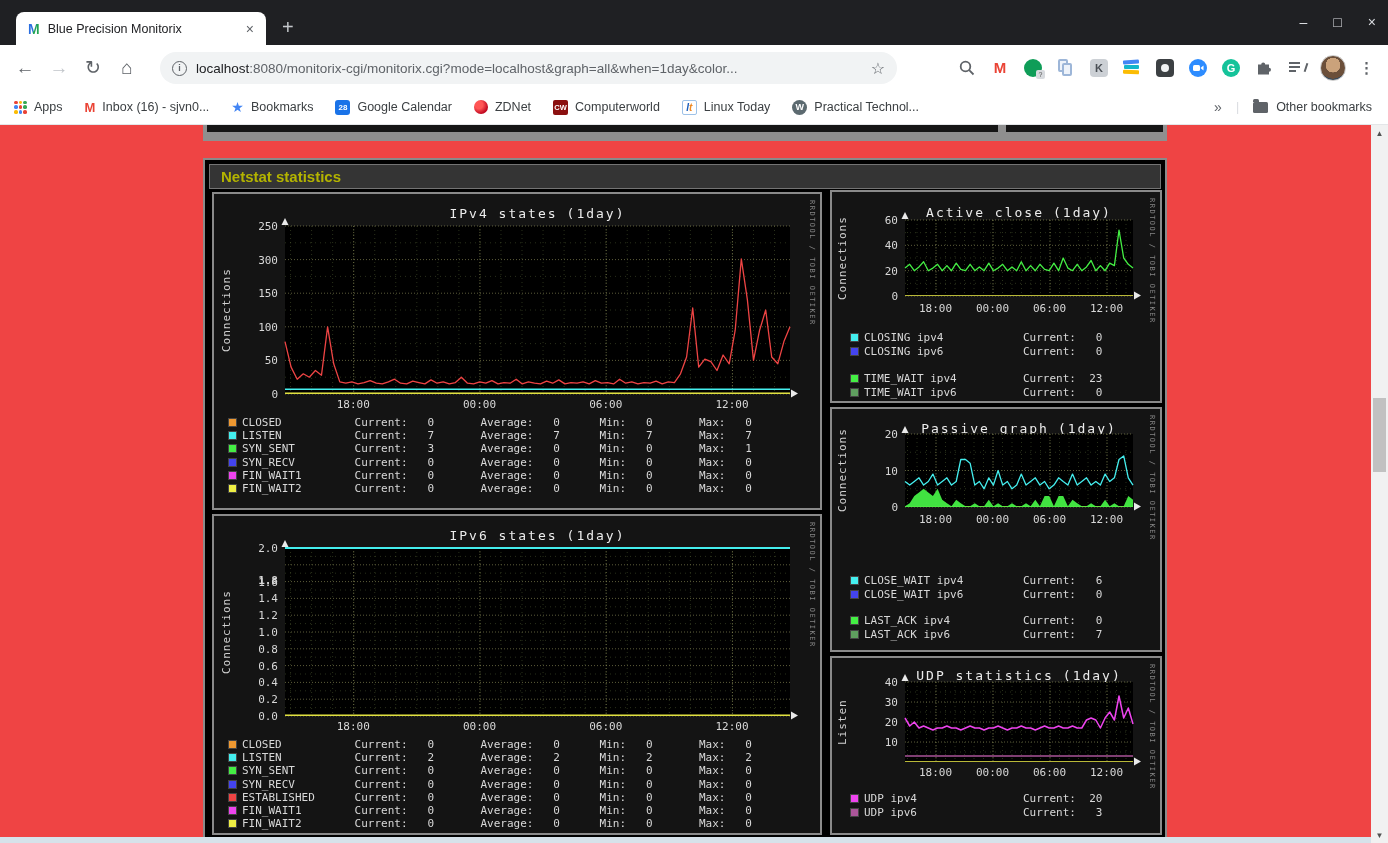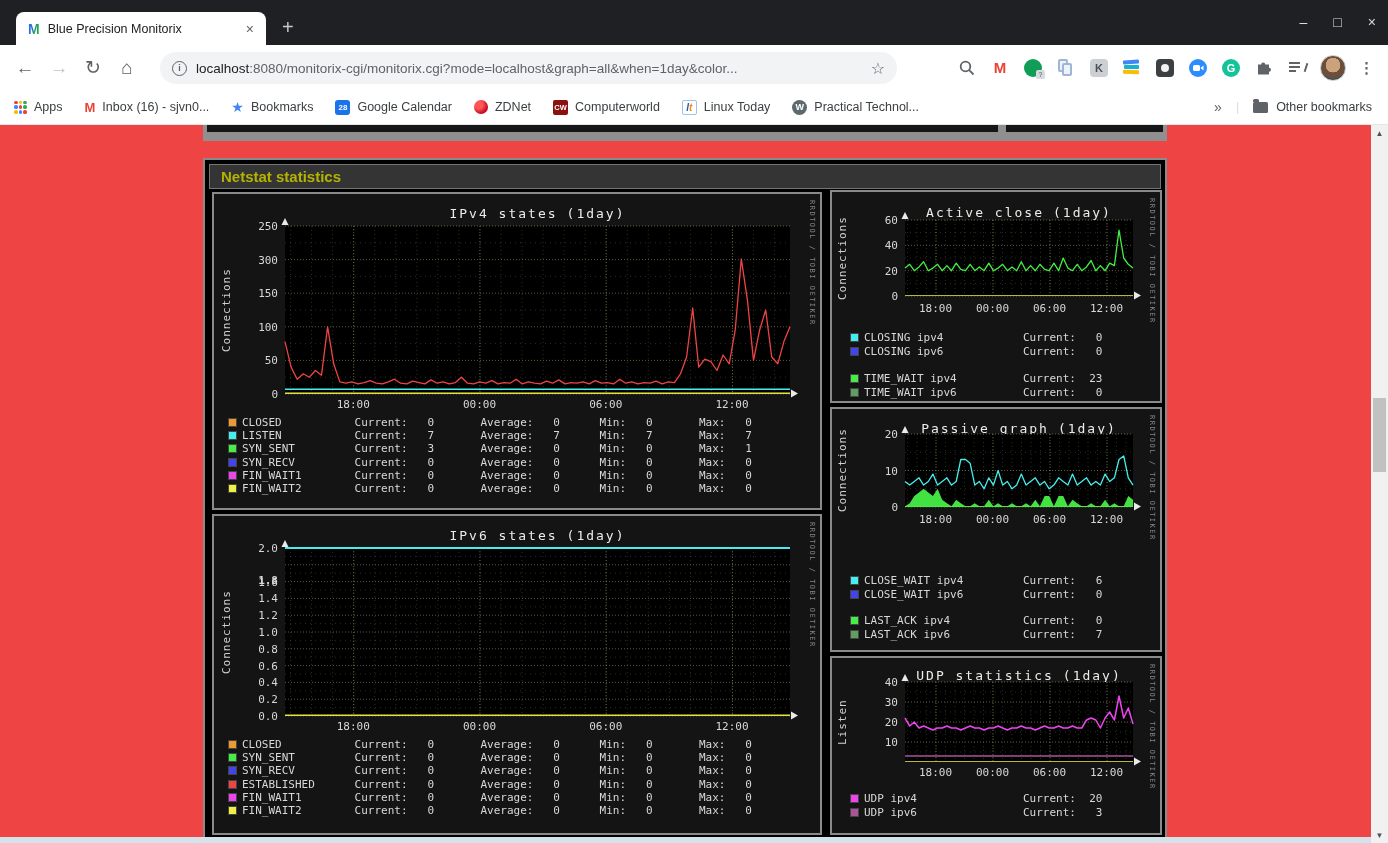--- a/index.html
+++ b/index.html
@@ -397,20 +397,24 @@
           <div class="xtick" style="left: 248.93px; top: 204px;">00:00</div>
           <div class="xtick" style="left: 375.18px; top: 204px;">06:00</div>
           <div class="xtick" style="left: 501.43px; top: 204px;">12:00</div>
         </div>
       <div class="legend" style="left: 14px; top: 222px;">
           <div class="lrow" style="height: 13.2px;">
             <span class="sw" style="background: rgb(238, 152, 49);"></span>
             <span class="ltxt">CLOSED           Current:   0       Average:   0      Min:   0       Max:   0</span>
           </div>
           <div class="lrow" style="height: 13.2px;">
+            <span class="sw" style="background: rgb(68, 238, 238);"></span>
+            <span class="ltxt">LISTEN           Current:   2       Average:   2      Min:   2       Max:   2</span>
+          </div>
+          <div class="lrow" style="height: 13.2px;">
             <span class="sw" style="background: rgb(68, 238, 68);"></span>
             <span class="ltxt">SYN_SENT         Current:   0       Average:   0      Min:   0       Max:   0</span>
           </div>
           <div class="lrow" style="height: 13.2px;">
             <span class="sw" style="background: rgb(68, 68, 238);"></span>
             <span class="ltxt">SYN_RECV         Current:   0       Average:   0      Min:   0       Max:   0</span>
           </div>
           <div class="lrow" style="height: 13.2px;">
             <span class="sw" style="background: rgb(238, 68, 68);"></span>
             <span class="ltxt">ESTABLISHED      Current:   0       Average:   0      Min:   0       Max:   0</span>

